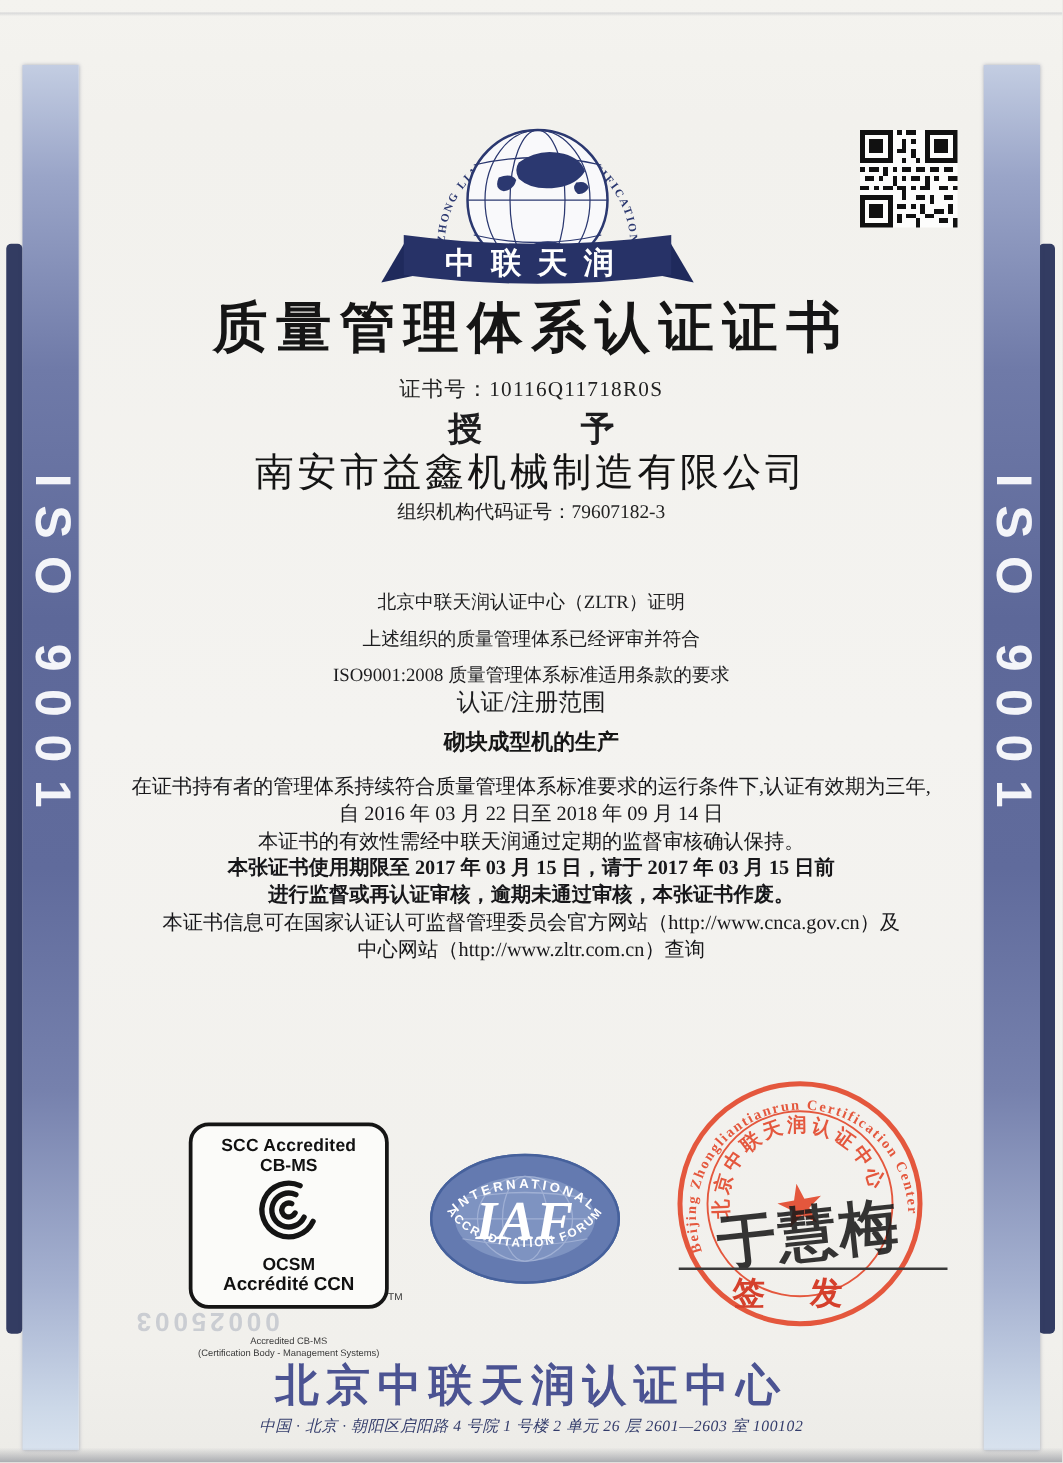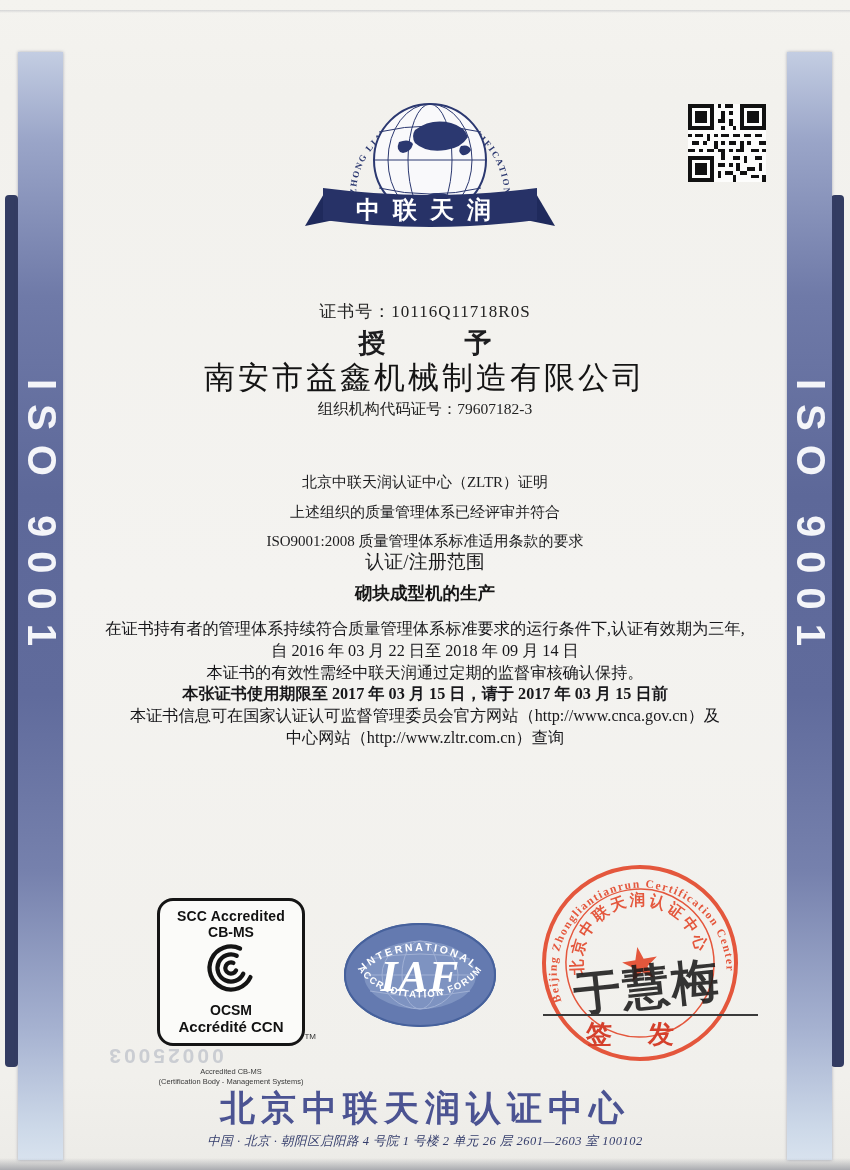--- a/index.html
+++ b/index.html
@@ -47,21 +47,21 @@
   .t-scope   { top:581px; font-size:17.5px; font-weight:bold; color:#161616; }
   .t-valid   { top:619px; font-size:16.2px; line-height:21.8px; color:#17171a; }
   .t-valid .vbold { font-weight:bold; }
   .t-footer-name { top:1085px; font-size:35px; font-weight:bold; letter-spacing:6px; color:#4b5392; }
   .t-footer-addr { top:1133px; font-size:12.5px; font-style:italic; color:#333c6b; letter-spacing:.5px; }
   
   .globe-logo { position:absolute; left:303px; top:80px; }
   .qr { position:absolute; left:688px; top:104px; width:78px; height:78px; }
   .scc { position:absolute; left:148px; top:898px; width:166px; text-align:center; }
   .scc-box {
-    position:relative; width:148px; margin:0 auto; border:3px solid #151515; border-radius:16px;
+    position:relative; width:160px; margin:0 auto; border:3px solid #151515; border-radius:16px;
     background:#fbfbf9; padding:7px 4px 8px 4px; color:#111;
   }
   .scc-box .l1 { font-size:14px; font-weight:bold; letter-spacing:.2px; }
   .scc-box .l2 { font-size:14px; font-weight:bold; }
   .scc-box .l3 { font-size:14px; font-weight:bold; margin-top:2px; }
   .scc-box .l4 { font-size:15px; font-weight:bold; }
   .scc-tm { position:absolute; right:-14px; bottom:2px; font-size:8px; color:#333; }
   .scc-cap { margin-top:21px; font-size:7.5px; line-height:9.5px; color:#3a3a3a; }
   .iaf { position:absolute; left:342px; top:921px; }
   .seal { position:absolute; left:537px; top:860px; }
@@ -140,20 +140,21 @@
                  M1 10h2v1H1z M4 10h1v1H4z M7 10h1v2H7z M9 10h1v1H9z M11 10h2v1h-2z M14 10h1v2h-1z M16 10h1v1h-1z M19 10h2v1h-2z
                  M0 12h2v1H0z M3 12h1v1H3z M5 12h2v1H5z M8 12h2v1H8z M11 12h1v1h-1z M13 12h2v1h-2z M17 12h2v1h-2z M20 12h1v1h-1z
                  M9 13h1v2H9z M12 14h2v1h-2z M15 14h1v2h-1z M18 14h2v1h-2z
                  M8 16h2v1H8z M11 16h1v1h-1z M13 16h1v2h-1z M16 17h2v1h-2z M19 16h1v2h-1z
                  M8 18h1v2H8z M10 18h2v1h-2z M14 18h2v1h-2z M17 19h2v1h-2z M12 19h1v2h-1z M20 19h1v2h-1z
                  M9 6h1v1H9z M12 6h1v1h-1z"></path>
       </g>
     </svg>
   </div>
 
+  <div class="cline serif t-title">质量管理体系认证证书</div>
 
   <div class="cline serif t-certno"><span>证书号：</span><span>10116Q11718R0S</span></div>
 
   <div class="cline serif t-award">授　予</div>
   <div class="cline serif t-company">南安市益鑫机械制造有限公司</div>
   <div class="cline serif t-orgcode">组织机构代码证号：79607182-3</div>
 
   <div class="cline serif t-stmt">
     <div>北京中联天润认证中心（ZLTR）证明</div>
     <div>上述组织的质量管理体系已经评审并符合</div>
@@ -161,20 +162,21 @@
   </div>
 
   <div class="cline serif t-scopehead">认证/注册范围</div>
   <div class="cline serif t-scope">砌块成型机的生产</div>
 
   <div class="cline serif t-valid">
     <div>在证书持有者的管理体系持续符合质量管理体系标准要求的运行条件下,认证有效期为三年,</div>
     <div>自 2016 年 03 月 22 日至 2018 年 09 月 14 日</div>
     <div>本证书的有效性需经中联天润通过定期的监督审核确认保持。</div>
     <div class="vbold">本张证书使用期限至 2017 年 03 月 15 日，请于 2017 年 03 月 15 日前</div>
+    <div class="vbold">进行监督或再认证审核，逾期未通过审核，本张证书作废。</div>
     <div>本证书信息可在国家认证认可监督管理委员会官方网站（http://www.cnca.gov.cn）及</div>
     <div>中心网站（http://www.zltr.com.cn）查询</div>
   </div>
 
   <div class="scc">
     <div class="scc-box">
       <div class="l1">SCC Accredited</div>
       <div class="l2">CB-MS</div>
       <div>
         <svg width="56" height="56" viewBox="0 0 60 60">

